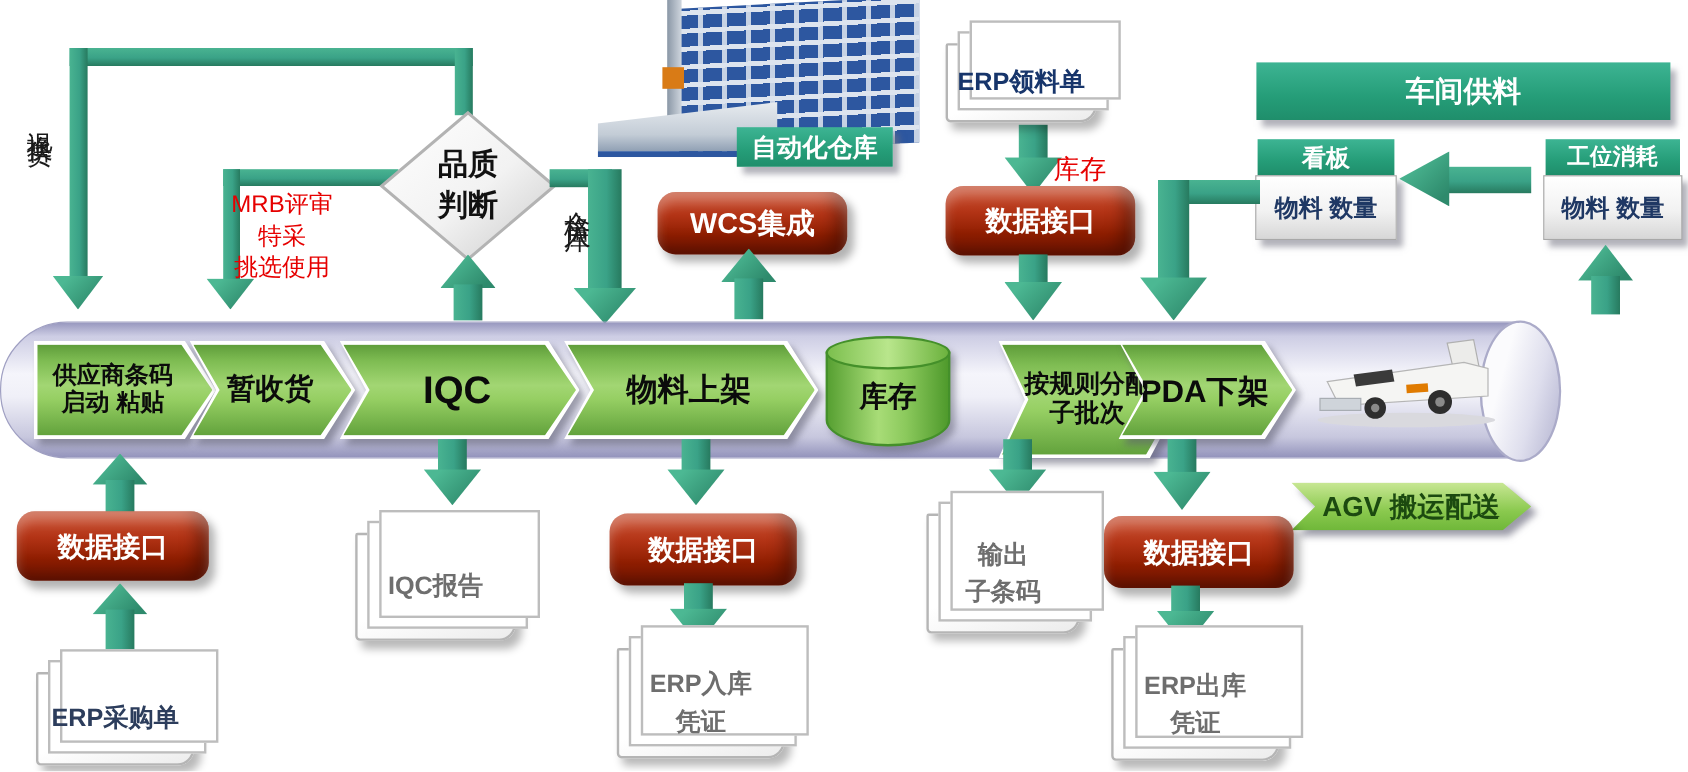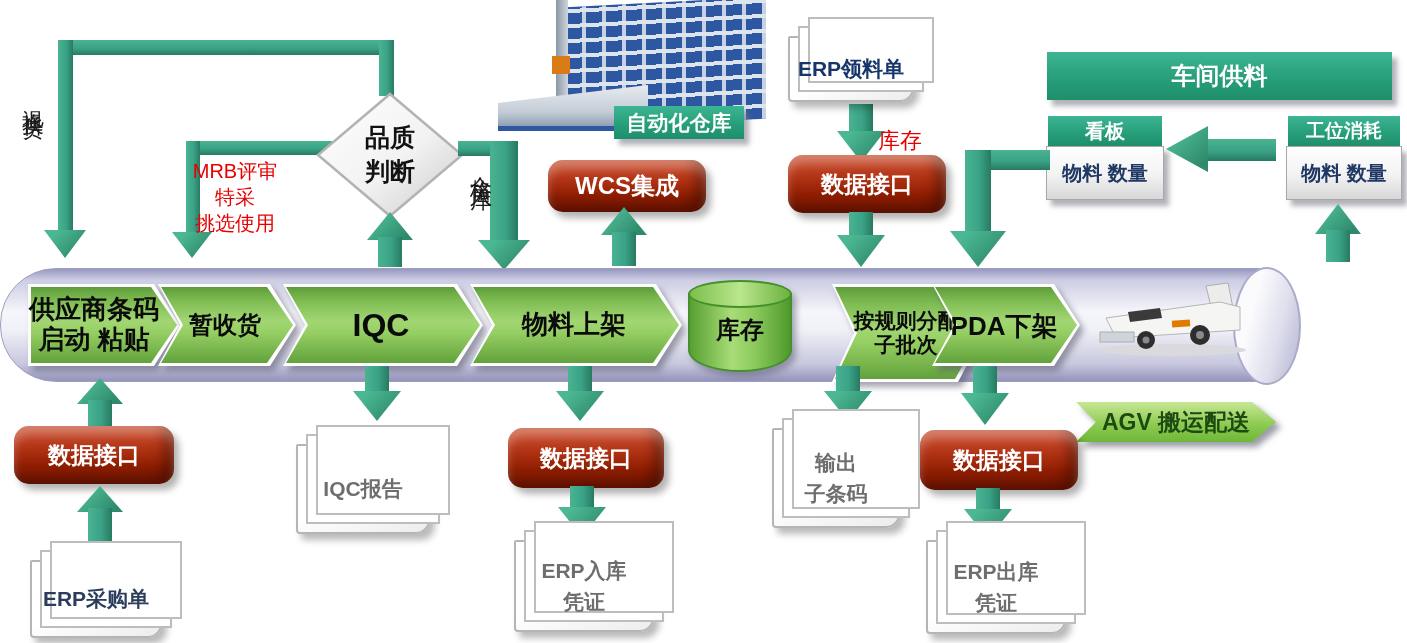--- a/index.html
+++ b/index.html
@@ -172,21 +172,21 @@
   <div class="shaft-h" style="left:965px;top:150px;width:85px;height:20px"></div>
   <div class="shaft-v" style="left:965px;top:150px;width:26px;height:84px"></div>
   <div class="tri tri-down" style="left:950px;top:231px;width:56px;height:36px"></div>
 
   <div class="pipe"></div>
   <div class="pipe-end"></div>
 
   <div class="chev-wrap" style="left:28px;top:284px;width:152px;height:82px">
     <div class="chev cp-first">
         <div class="chev-in cp-first"></div>
-      <div class="chev-label ml" style="font-size:26px;padding-right:20px">供应商条码
+      <div class="chev-label ml" style="font-size:20px;padding-right:20px">供应商条码
 启动 粘贴</div>
       </div>
   </div>
   <div class="chev-wrap" style="left:158px;top:284px;width:138px;height:82px">
     <div class="chev cp-mid">
         <div class="chev-in cp-mid"></div>
       <div class="chev-label" style="font-size:24px;padding:0 18px 0 14px">暂收货</div>
       </div>
   </div>
   <div class="chev-wrap" style="left:283px;top:284px;width:200px;height:82px">

